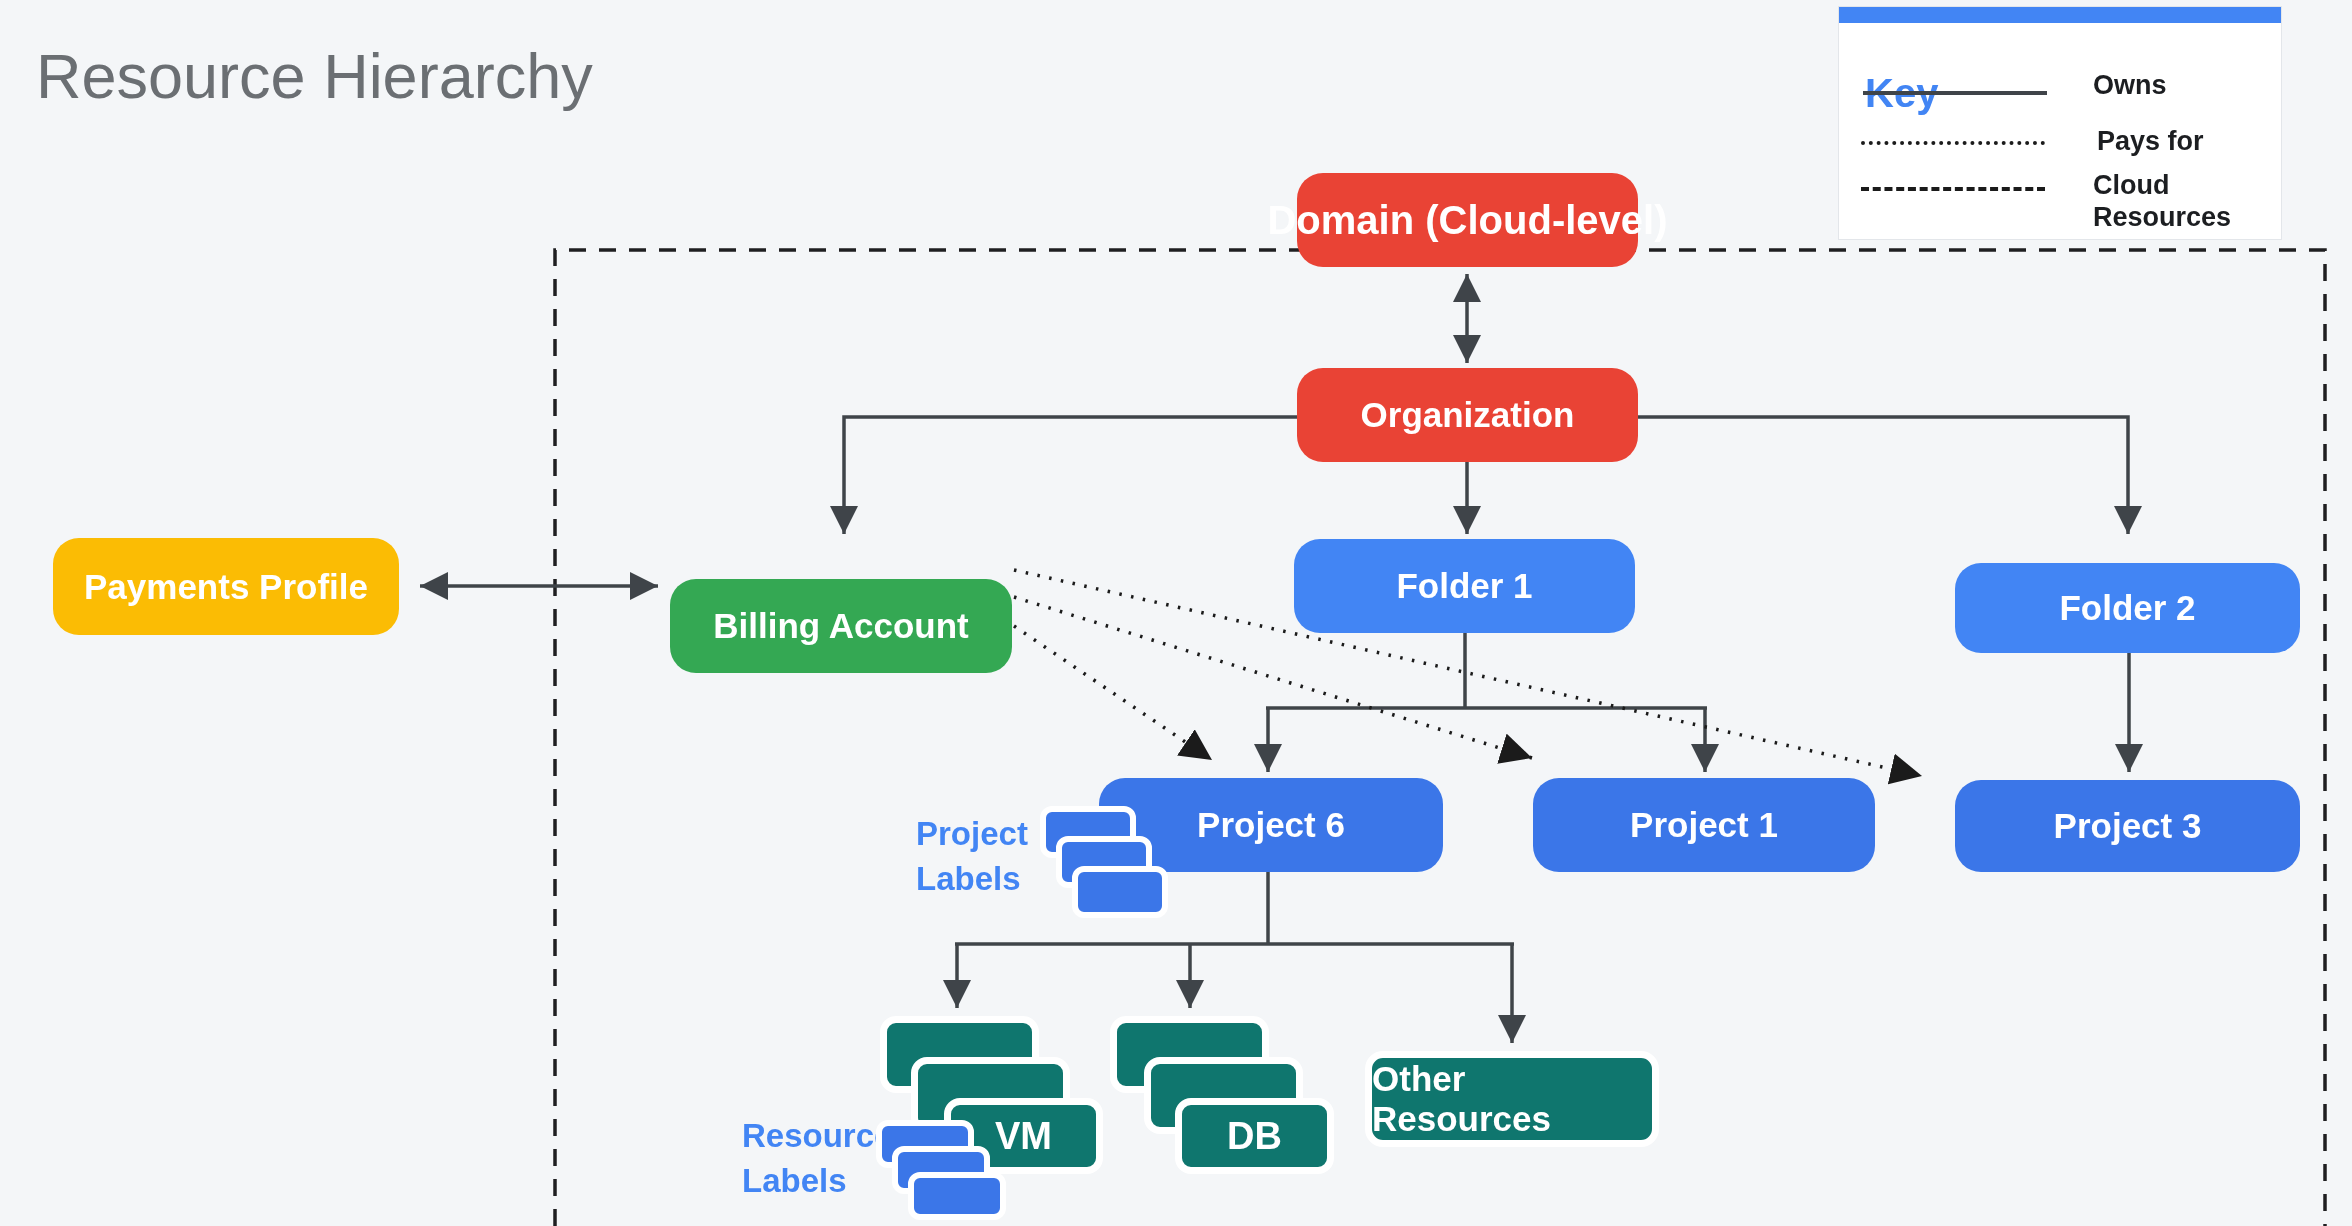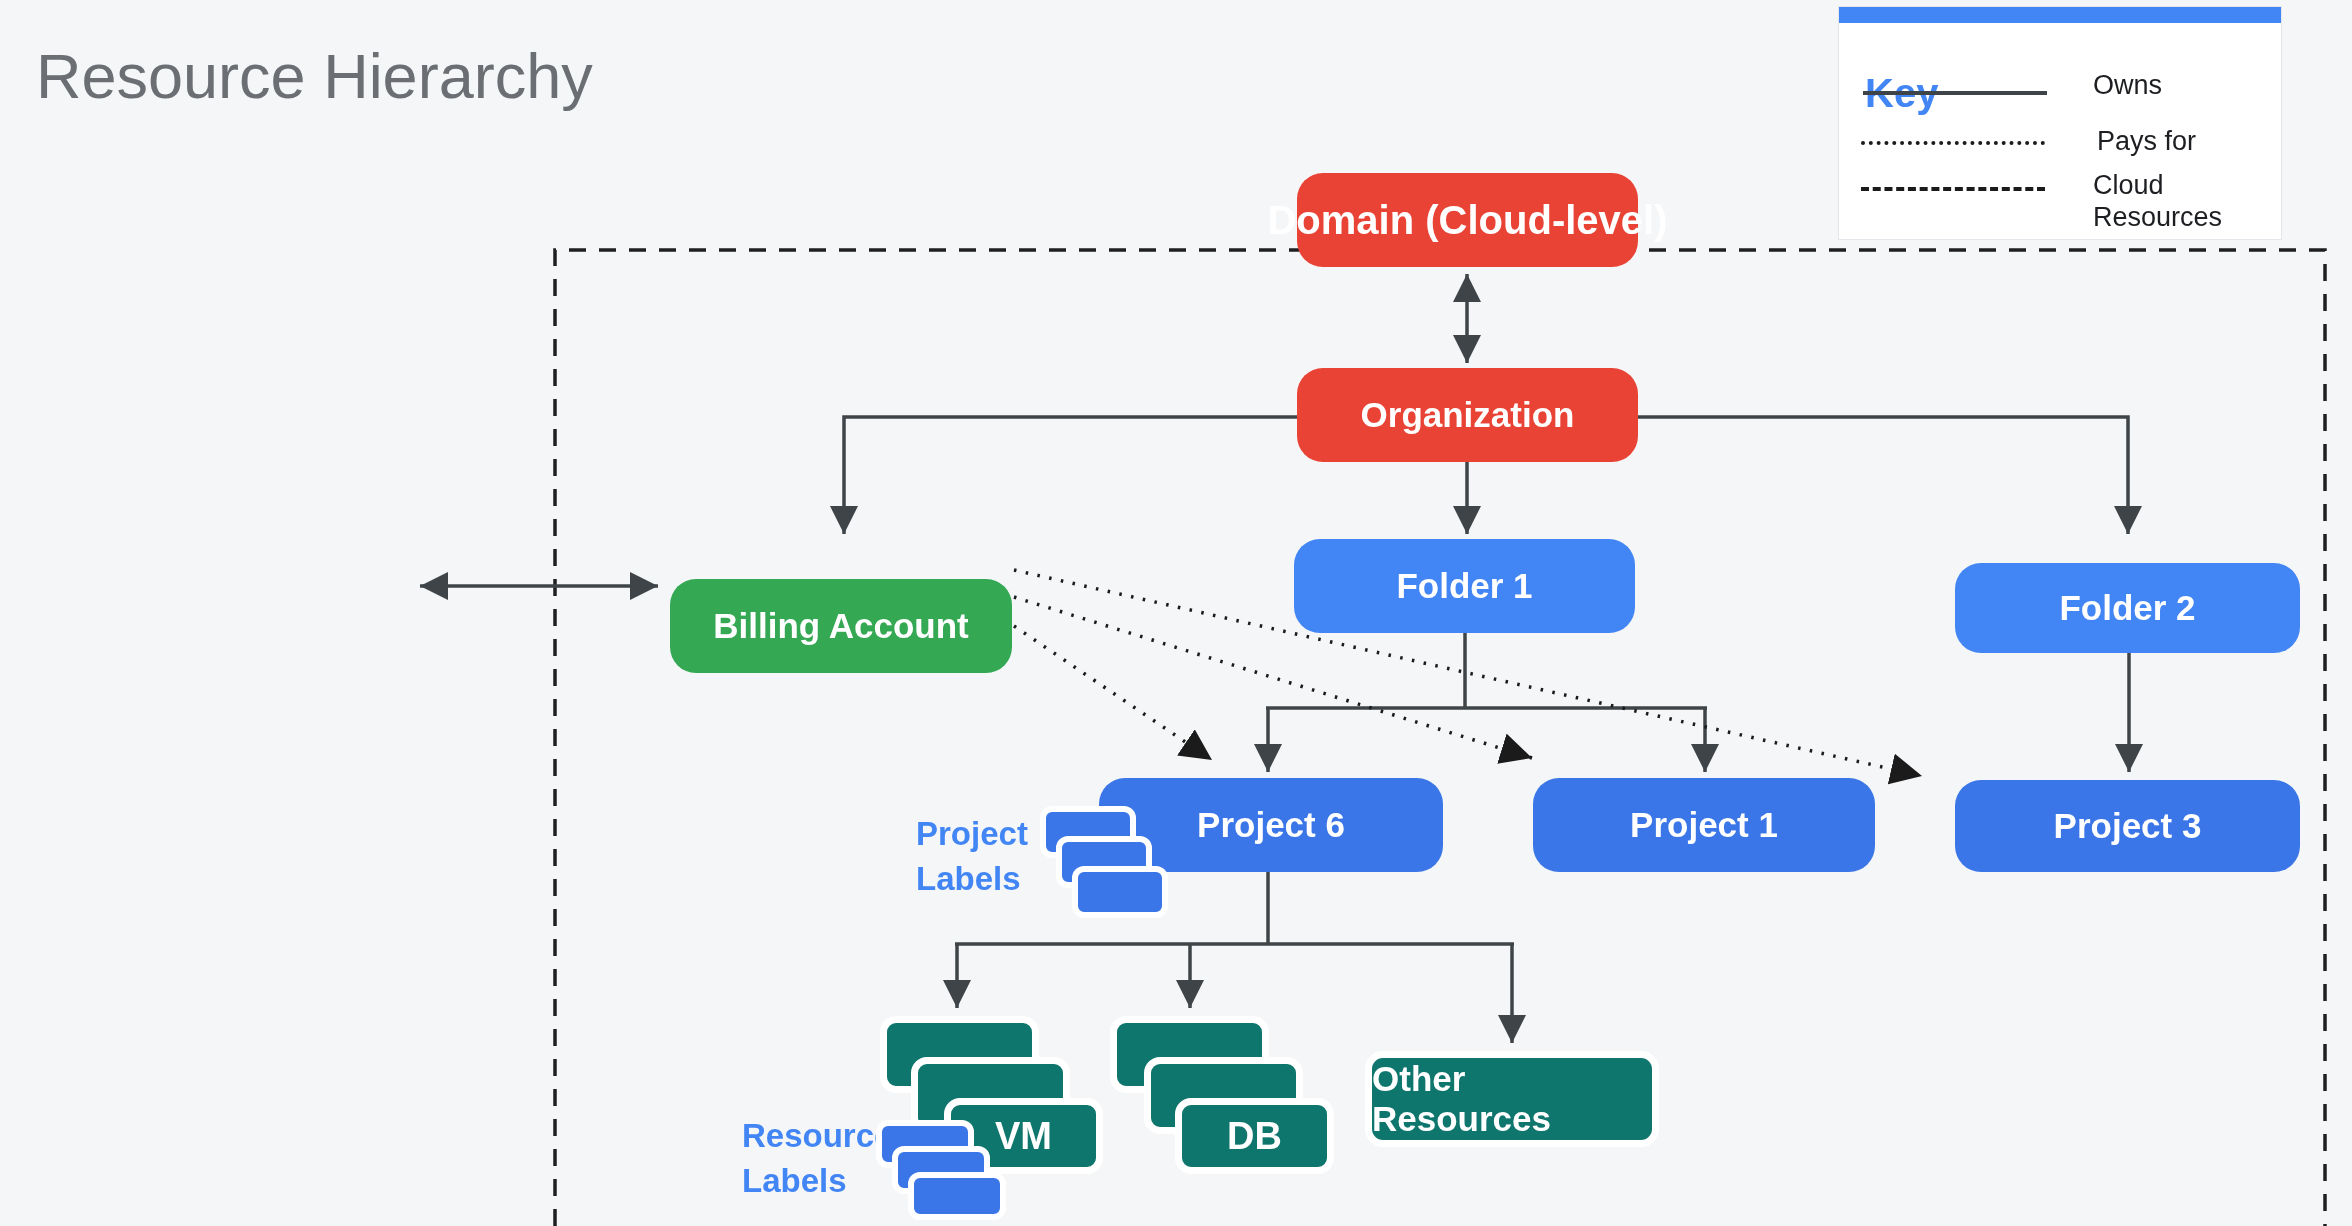--- a/index.html
+++ b/index.html
@@ -36,21 +36,21 @@
 
   
   .annot{position:absolute;color:#4285f4;font-weight:bold;font-size:33px;line-height:1.35;
     white-space:pre-line;z-index:2;}
 
   
   .keybox{position:absolute;left:1838px;top:6px;width:444px;height:234px;background:#ffffff;
     border:1px solid #e3e6ea;box-sizing:border-box;z-index:4;}
   .keybox .bar{position:absolute;left:0;top:0;width:100%;height:16px;background:#4285f4;}
   .keybox .heading{position:absolute;left:26px;top:26px;font-size:40px;font-weight:bold;color:#4285f4;margin-top:38px;}
-  .keybox .label{position:absolute;font-size:27px;font-weight:normal;color:#1c1e21;white-space:pre-line;line-height:1.2;}
+  .keybox .label{position:absolute;font-size:27px;font-weight:bold;color:#1c1e21;white-space:pre-line;line-height:1.2;}
   .keybox .sample{position:absolute;width:184px;height:0;}
   .sample.solid{border-top:4px solid #3f4449;}
   .sample.dotted{border-top:4px dotted #1b1b1b;}
   .sample.dashed{border-top:4px dashed #1b1b1b;}
 </style>
 </head>
 <body>
 
 <div id="canvas">
 
@@ -104,20 +104,21 @@
     <div class="label" style="left:258px;top:118px;">Pays for</div>
     <div class="sample dashed" style="left:22px;top:180px;"></div>
     <div class="label" style="left:254px;top:162px;">Cloud
 Resources</div>
   </div>
 
   <div class="node red small-text" style="left:1297px;top:173px;width:341px;height:94px;">Domain (Cloud-level)</div>
 
   <div class="node red" style="left:1297px;top:368px;width:341px;height:94px;">Organization</div>
 
+  <div class="node yellow" style="left:53px;top:538px;width:346px;height:97px;">Payments Profile</div>
 
   <div class="node green" style="left:670px;top:539px;width:342px;height:94px;margin-top:40px;">Billing Account</div>
 
   <div class="node blue" style="left:1294px;top:539px;width:341px;height:94px;">Folder 1</div>
 
   <div class="node blue" style="left:1955px;top:563px;width:345px;height:90px;">Folder 2</div>
 
   <div class="node pblue" style="left:1099px;top:778px;width:344px;height:94px;">Project 6</div>
 
   <div class="node pblue" style="left:1533px;top:778px;width:342px;height:94px;">Project 1</div>

